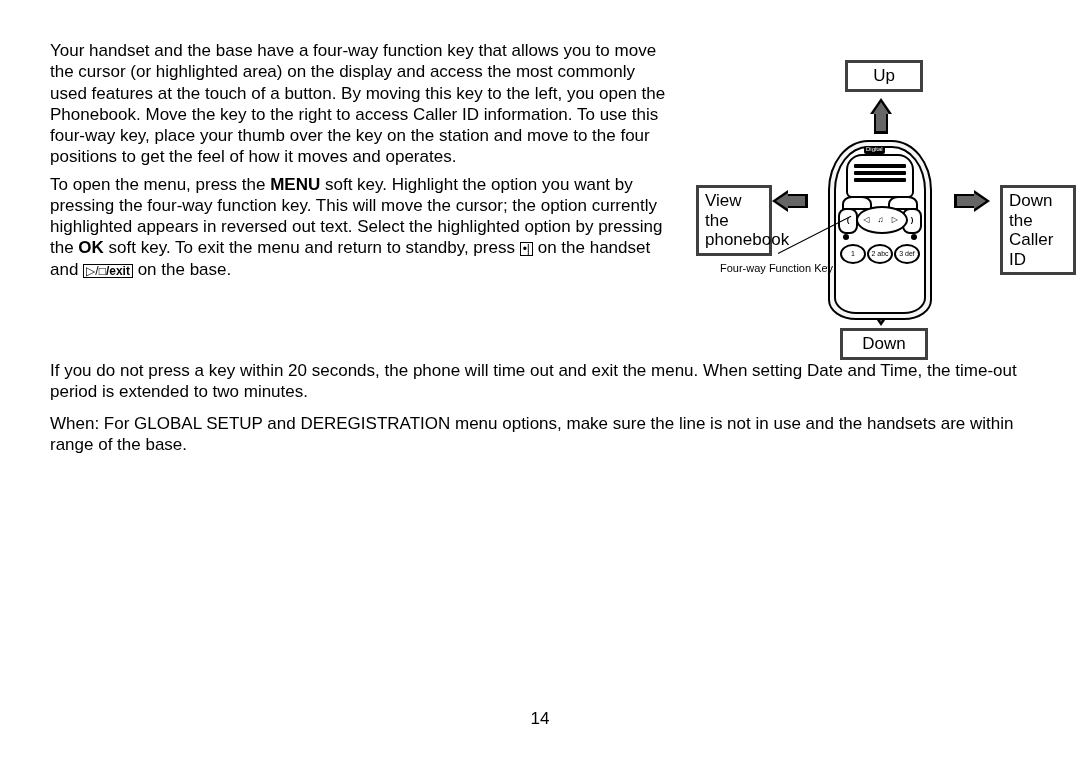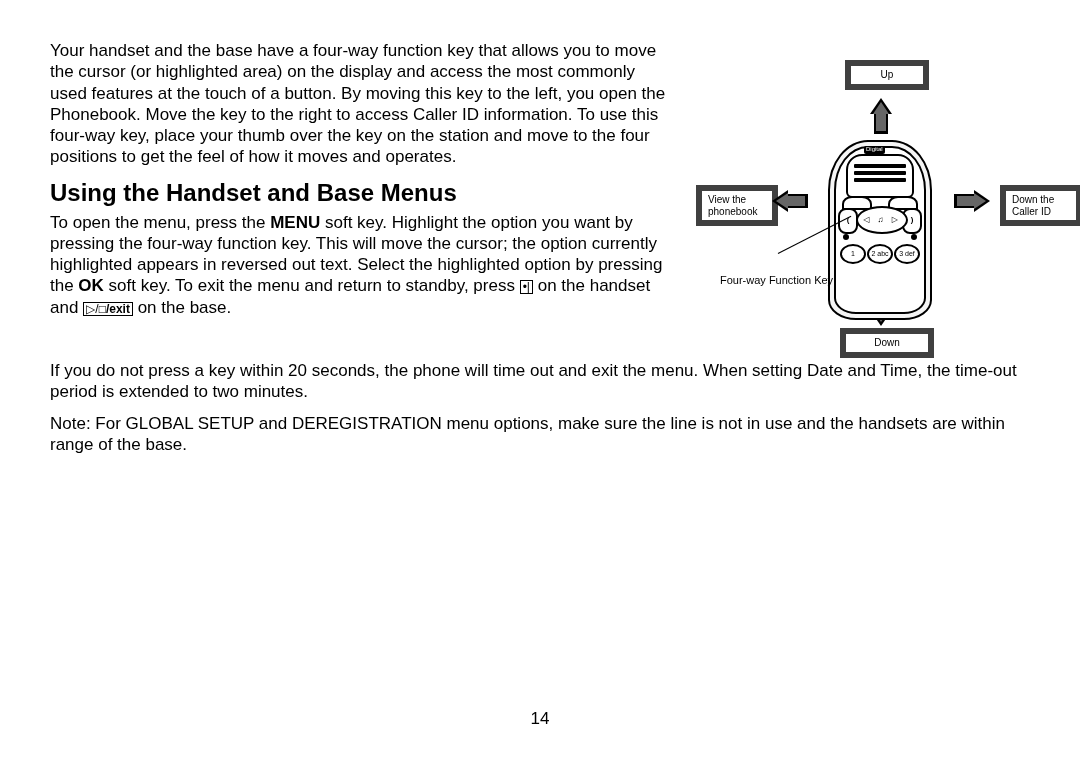--- a/index.html
+++ b/index.html
@@ -41,37 +41,37 @@
       position: absolute;
       left: 50%;
       transform: translateX(-50%);
       bottom: 30px;
       font-size: 17px;
     }
 
     
     .dbox {
       position: absolute;
-      border: 6px solid #404040;
+      border: 3px solid #404040;
       background: #fff;
-      font-size: 10px;
+      font-size: 17px;
       line-height: 1.15;
       padding: 3px 6px;
       text-align: center;
     }
     .up-box { left: 155px; top: 20px; width: 60px; }
     .down-box { left: 150px; top: 288px; width: 70px; }
     .left-box { left: 6px; top: 145px; width: 58px; text-align: left; }
     .right-box { left: 310px; top: 145px; width: 58px; text-align: left; }
     .caption {
       position: absolute;
       font-size: 11px;
       line-height: 1.15;
     }
-    .fk-caption { left: 30px; top: 234px; text-align: right; }
+    .fk-caption { left: 30px; top: 222px; text-align: right; }
 
     .arrow {
       position: absolute;
       width: 0; height: 0;
     }
     
     .arrow-up {
       left: 180px; top: 58px;
       border-left: 11px solid transparent;
       border-right: 11px solid transparent;
@@ -196,21 +196,20 @@
       vertical-align: baseline;
       font-family: Arial, sans-serif;
     }
   </style>
 </head>
 <body>
 
 <div class="col-wrap">
   <div class="text-col">
     <p class="para">Your handset and the base have a four-way function key that allows you to move the cursor (or highlighted area) on the display and access the most commonly used features at the touch of a button. By moving this key to the left, you open the Phonebook. Move the key to the right to access Caller ID information. To use this four-way key, place your thumb over the key on the station and move to the four positions to get the feel of how it moves and operates.</p>
-    <h2 style="margin-top:10px;">Using the Handset and Base Menus</h2>
     <p class="para">
       <span>To open the menu, press the </span><span class="bold">MENU</span><span> soft key. Highlight the option you want by pressing the four-way function key. This will move the cursor; the option currently highlighted appears in reversed out text. Select the highlighted option by pressing the </span><span class="bold">OK</span><span> soft key. To exit the menu and return to standby, press </span><span class="icon-box">•|</span><span> on the handset and </span><span class="icon-box"><span>▷/□</span><span class="bold">/exit</span></span><span> on the base.</span>
     </p>
   </div>
 
   <div class="fig-col">
     <div class="dbox up-box">Up</div>
     <div class="dbox down-box">Down</div>
     <div class="dbox left-box">View the phonebook</div>
     <div class="dbox right-box">Down the Caller ID</div>
@@ -260,15 +259,15 @@
         <div>3 def</div>
       </div>
     </div>
 
     <div class="pointer-line"></div>
     <div class="caption fk-caption">Four-way Function Key</div>
   </div>
 </div>
 
 <p class="para">If you do not press a key within 20 seconds, the phone will time out and exit the menu. When setting Date and Time, the time-out period is extended to two minutes.</p>
-<p class="para" style="margin-top:10px;">Note: For GLOBAL SETUP and DEREGISTRATION menu options, make sure the line is not in use and the handsets are within range of the base.</p>
+<p class="para" style="margin-top:10px;">When: For GLOBAL SETUP and DEREGISTRATION menu options, make sure the line is not in use and the handsets are within range of the base.</p>
 
 <div class="page-num">14</div>
 
 </body></html>

